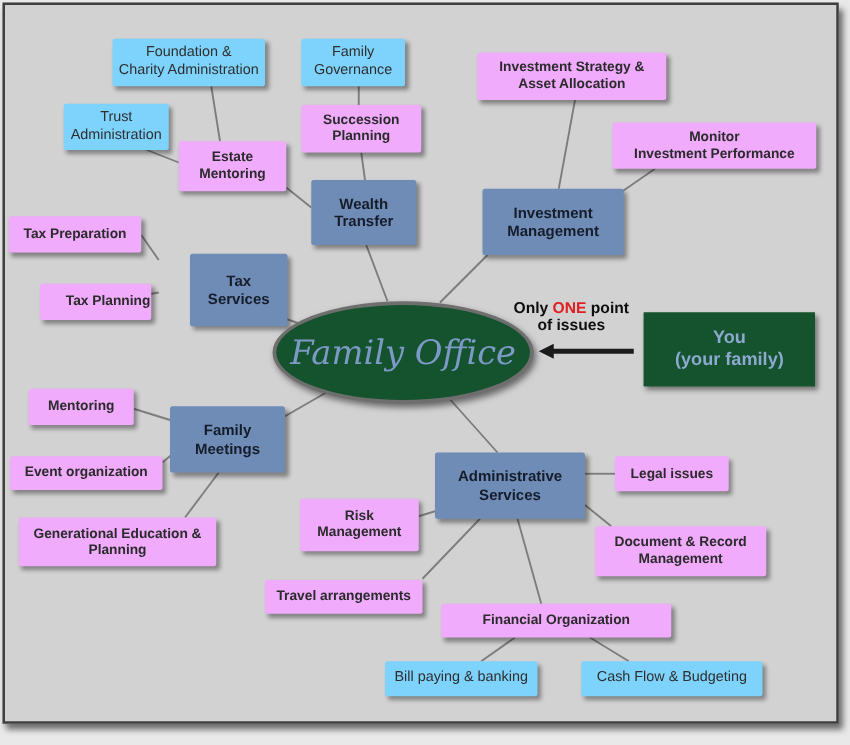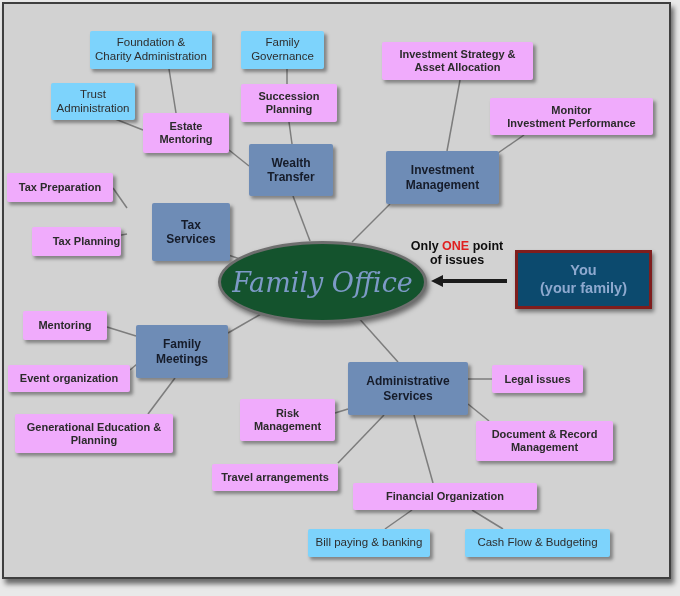--- a/index.html
+++ b/index.html
@@ -46,22 +46,22 @@
     display: flex; align-items: center; justify-content: center;
     color: #7d9ac7;
     font-family: "DejaVu Serif", serif;
     font-style: italic;
     font-size: 27px;
     box-shadow: 2px 3px 5px rgba(0,0,0,0.5);
   }
   .you-box {
     position: absolute; left: 515px; top: 250px; width: 137px; height: 59px;
     box-sizing: border-box;
-    background: #0c4a6e;
-    border: 3px solid #7f1d1d;
+    background: #14532d;
+    border: 3px solid #14532d;
     display: flex; align-items: center; justify-content: center;
     text-align: center;
     white-space: pre-line;
     color: #8ea9cf;
     font-size: 14.5px; font-weight: bold;
     line-height: 1.2;
     box-shadow: 2px 3px 4px rgba(0,0,0,0.45);
   }
   .contact-note {
     position: absolute; left: 400px; top: 239px; width: 114px;

